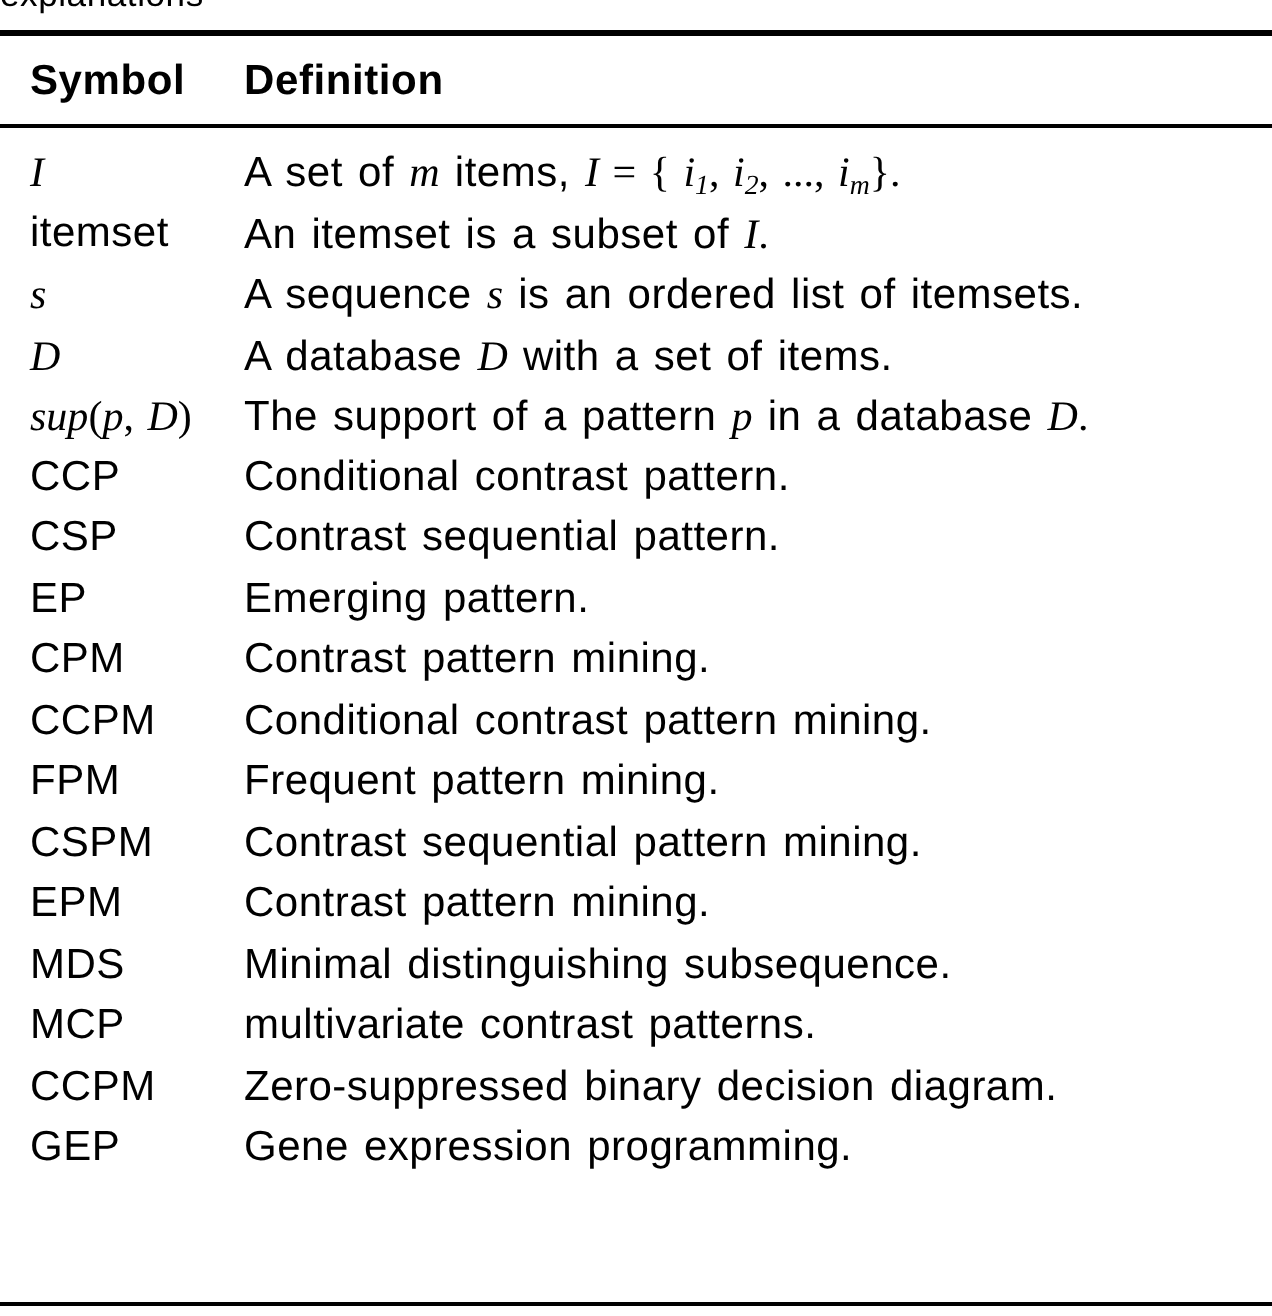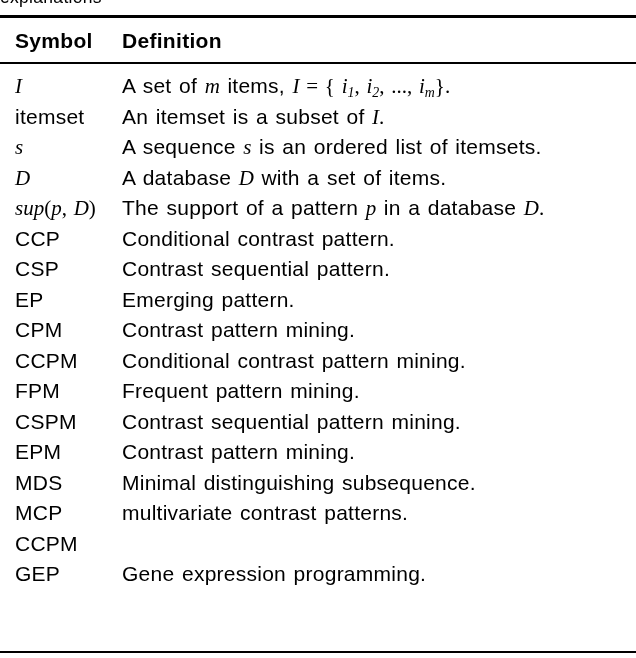--- a/index.html
+++ b/index.html
@@ -151,20 +151,21 @@
       <div class="row">
         <div class="cell-symbol"><span>MDS</span></div>
         <div class="cell-def"><span>Minimal distinguishing subsequence.</span></div>
       </div>
       <div class="row">
         <div class="cell-symbol"><span>MCP</span></div>
         <div class="cell-def"><span>multivariate contrast patterns.</span></div>
       </div>
       <div class="row">
         <div class="cell-symbol"><span>CCPM</span></div>
+        <div class="cell-def"><span>Zero-suppressed binary decision diagram.</span></div>
       </div>
       <div class="row">
         <div class="cell-symbol"><span>GEP</span></div>
         <div class="cell-def"><span>Gene expression programming.</span></div>
       </div>
     </div>
 
   <div class="rule rule-bottom"></div>
 
 </div>

